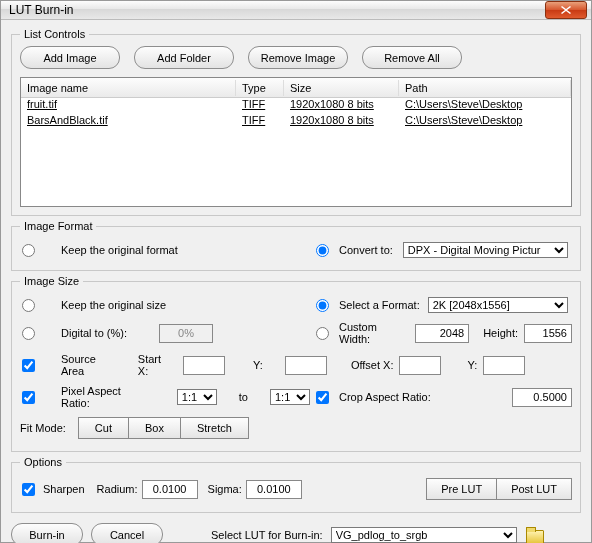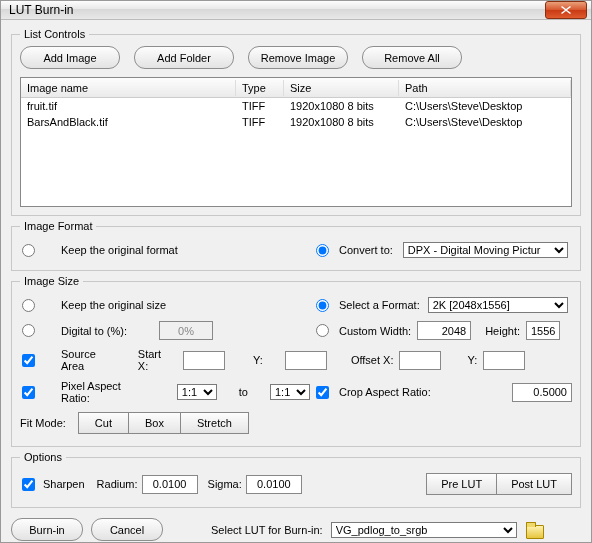--- a/index.html
+++ b/index.html
@@ -86,21 +86,21 @@
     background: linear-gradient(to bottom,#fdfdfd,#eaeaea);
     border-bottom: 1px solid #ccc;
     height: 20px;
     align-items:center;
   }
   .lv-header .col {
     border-right: 1px solid #ddd;
     padding: 2px 6px;
     font-size:11px;
   }
-  .lv-row { display:flex; height:16px; align-items:center;}
+  .lv-row { display:flex; height:16px; text-decoration:underline;}
   .lv-row .cell { padding: 0 6px; }
   .col-name { width: 215px; }
   .col-type { width: 48px; }
   .col-size { width: 115px; }
   .col-path { flex:1; }
   .formrow { display:flex; align-items:center; gap:4px; padding: 4px 0;}
   .leftcol { flex: 0 0 290px; display:flex; align-items:center; gap:22px;}
   .rightcol { flex:1; display:flex; align-items:center; gap:6px;}
   input[type=radio], input[type=checkbox]{ margin:0 4px 0 2px;}
   select.wincombo {
@@ -236,21 +236,21 @@
         <div class="leftcol">
           <input type="radio" name="sz" style="">
           <label>Digital to (%):</label>
           <input class="wintext disabled" style="width: 54px; margin-left: 10px;" disabled="" value="0%">
         </div>
         <div class="rightcol">
           <input type="radio" name="sz" style="">
           <label>Custom Width:</label>
           <input class="wintext" style="width: 54px;" value="2048">
           <label style="margin-left:8px">Height:</label>
-          <input class="wintext" style="width: 34px;" value="1556">
+          <input class="wintext" style="width: 48px;" value="1556">
         </div>
       </div>
 
       <div class="formrow">
         <div class="leftcol">
           <input type="checkbox" checked="" style="">
           <label>Source Area</label>
           <label style="margin-left:20px">Start X:</label>
           <input class="wintext" style="width: 42px;" value="">
           <label style="margin-left:6px">Y:</label>

